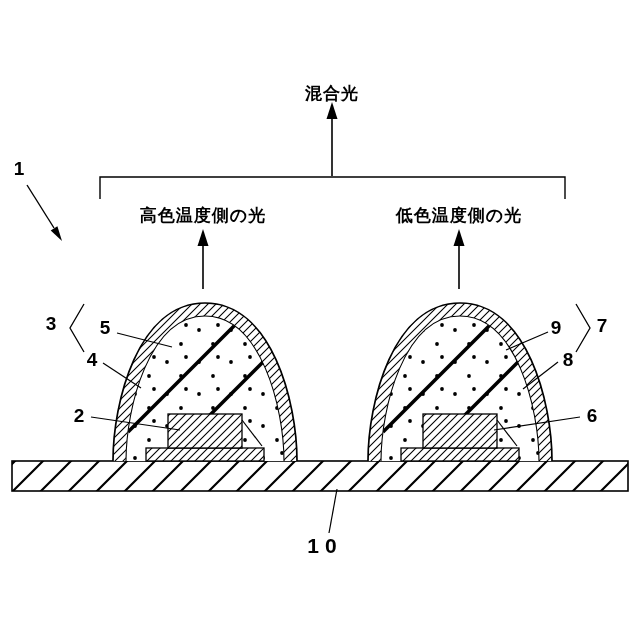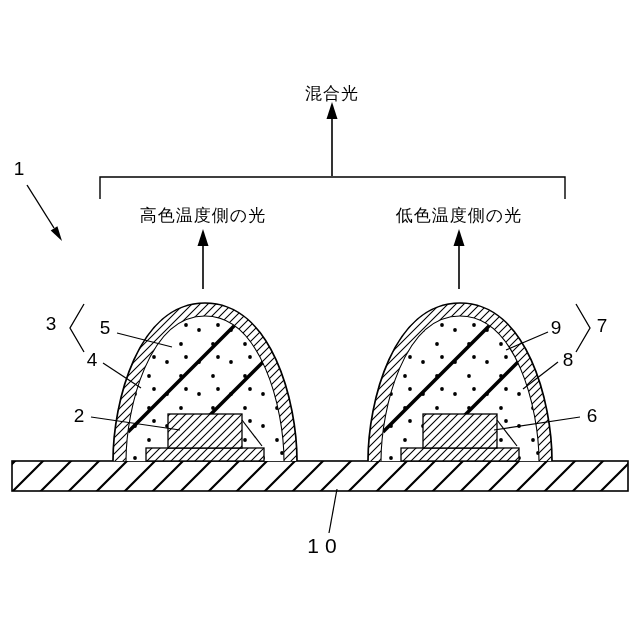--- a/index.html
+++ b/index.html
@@ -1,16 +1,16 @@
 <!DOCTYPE html>
 <html><head>
 <meta charset="utf-8">
 <style>
   html,body{margin:0;padding:0;background:#ffffff;}
-  .stage{position:relative;width:640px;height:640px;background:#15803d;overflow:hidden;}
+  .stage{position:relative;width:640px;height:640px;background:#15803d;overflow:hidden;font-weight:bold;}
   svg{display:block;}
   text{font-family:"Liberation Sans","DejaVu Sans",sans-serif;fill:#000000;}
   .cjk{font-size:17px;letter-spacing:1px;}
   .refnum{font-size:19px;}
   .refbig{font-size:21px;letter-spacing:6px;}
 </style>
 </head>
 <body>
 
 <div class="stage">

